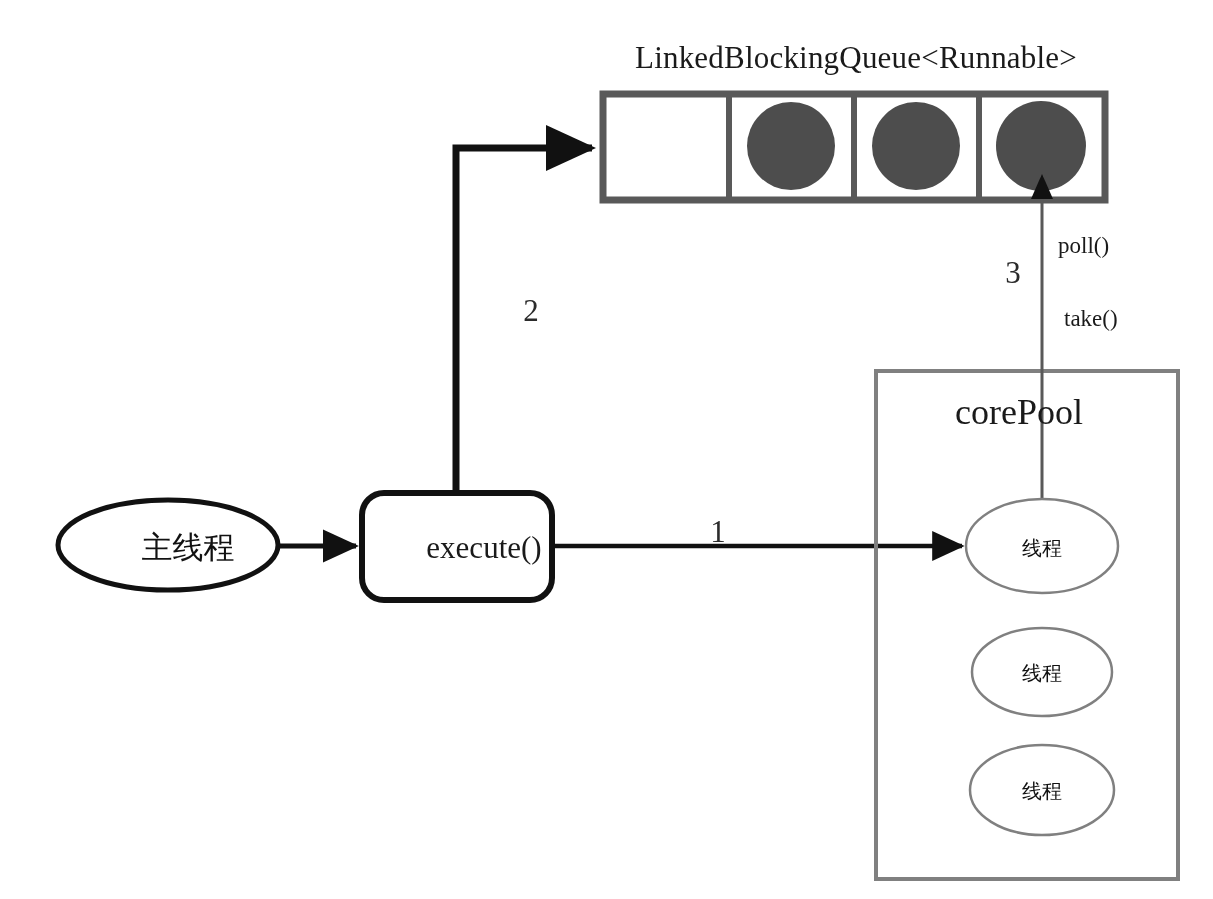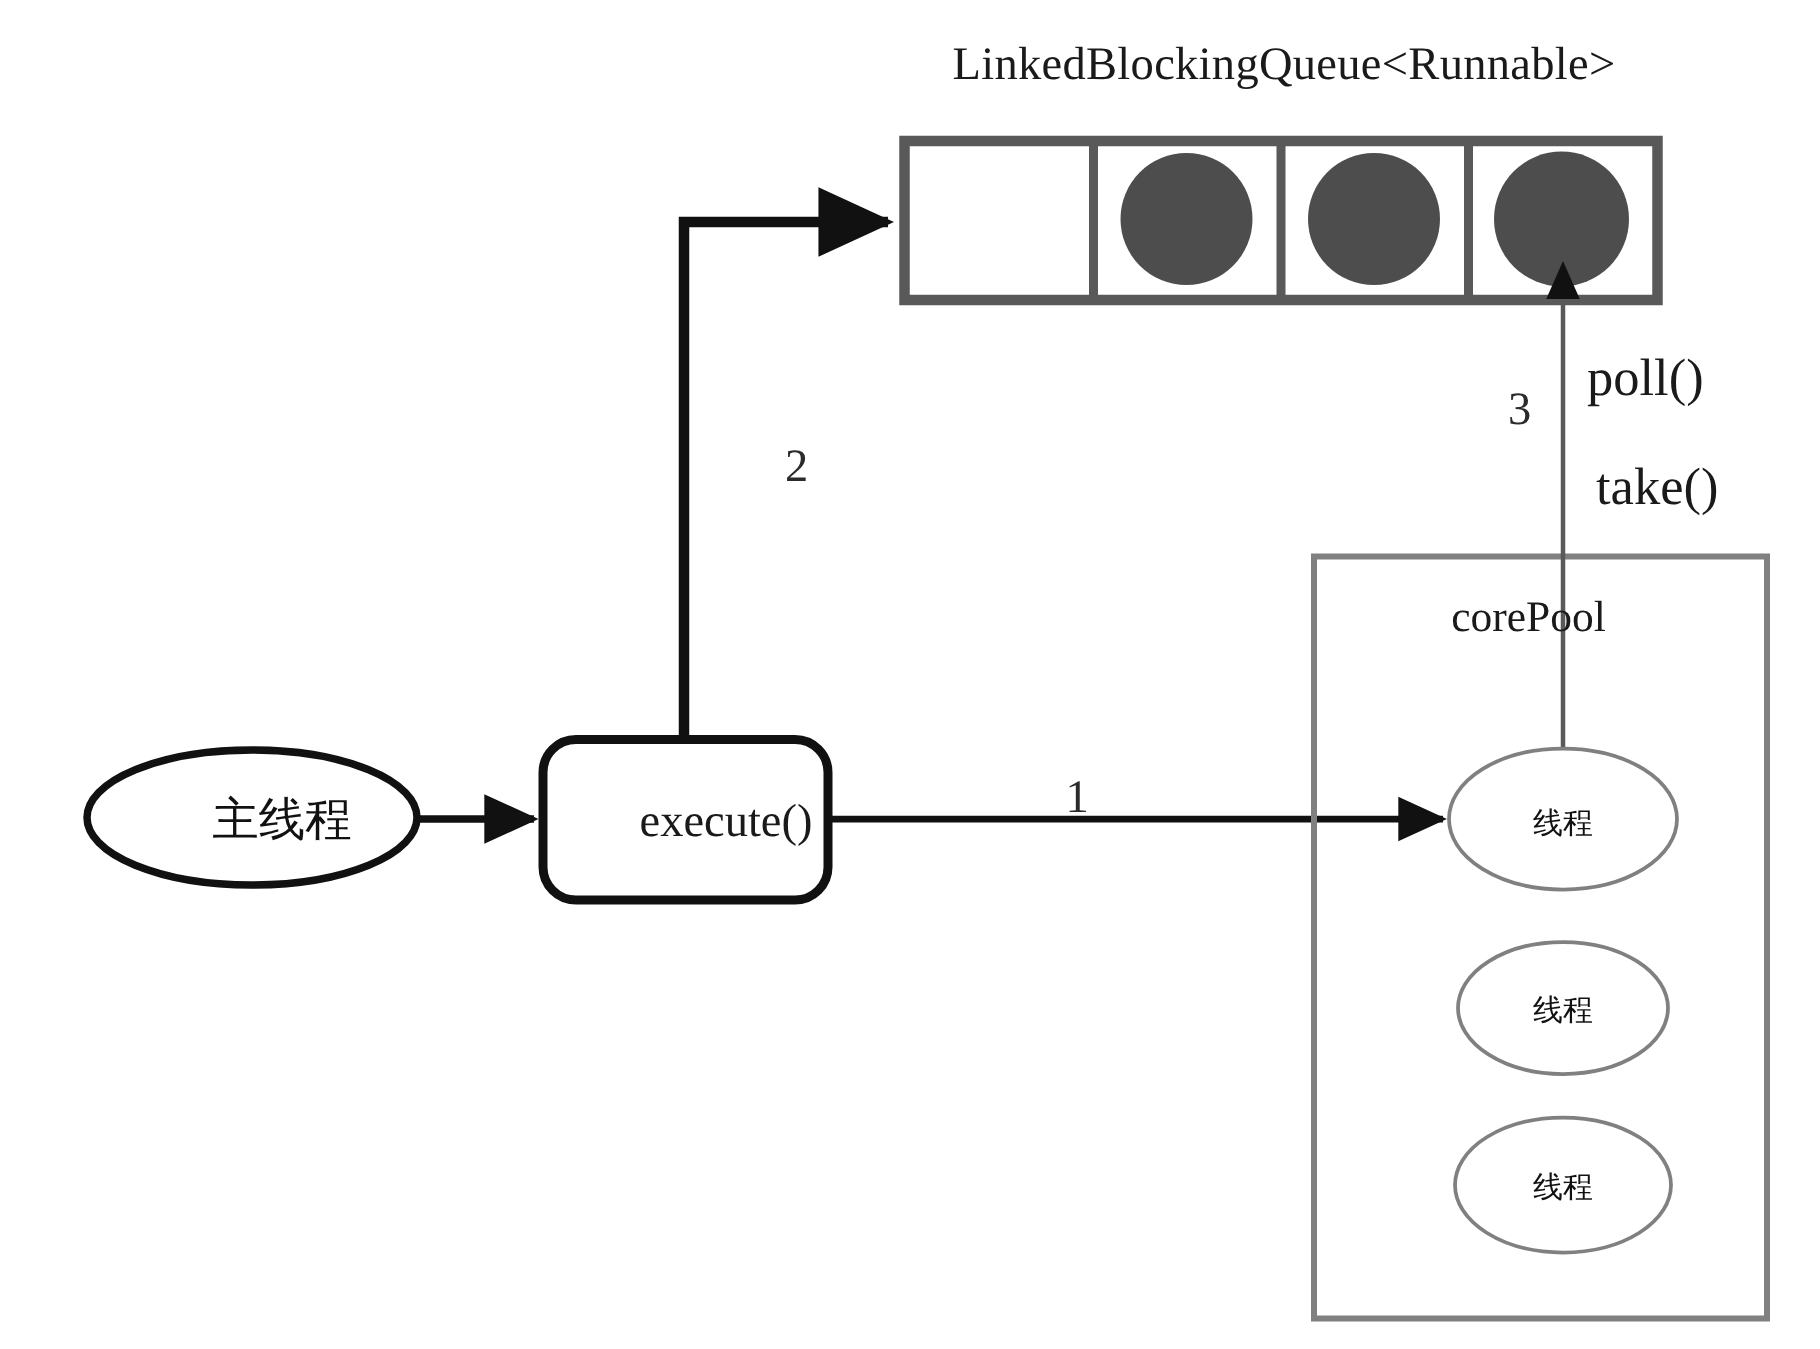--- a/index.html
+++ b/index.html
@@ -43,23 +43,23 @@
     font-size: 31px;
     letter-spacing: 0.2px;
   }
   .cn-text {
     font-family: "DejaVu Sans", "Liberation Sans", sans-serif;
     font-size: 29px;
     color: #111111;
   }
   #main-thread-label { font-size: 31px; }
   #execute-label { font-size: 31px; }
-  #corepool-label { font-size: 29px; }
+  #corepool-label { font-size: 36px; }
   .flow-number { font-size: 31px; color: #2b2b2b; }
-  .method-label { font-size: 35px; color: #1a1a1a; }
+  .method-label { font-size: 23px; color: #1a1a1a; }
   .thread-label { font-size: 20px; }
 </style>
 </head>
 <body>
 
 <div id="diagram-root">
 
   <svg id="diagram-svg" viewBox="0 0 1213 899" xmlns="http://www.w3.org/2000/svg">
     <defs>
       <marker id="arrow-black" viewBox="0 0 10 10" refX="9.2" refY="5" markerWidth="7.2" markerHeight="7.2" orient="auto-start-reverse">
@@ -113,21 +113,21 @@
 
     <g>
       <ellipse cx="168" cy="545" rx="110" ry="45" fill="#ffffff" stroke="#111111" stroke-width="5"></ellipse>
     </g>
 
     <g>
       <rect x="362" y="493" width="190" height="107" rx="22" ry="22" fill="#ffffff" stroke="#111111" stroke-width="6"></rect>
     </g>
   </svg>
 
-  <div class="dg-label dg-center" id="queue-title" style="left:856px; top:42px;text-align:right;">LinkedBlockingQueue&lt;Runnable&gt;</div>
+  <div class="dg-label dg-center" id="queue-title" style="left:856px; top:57px;text-align:right;">LinkedBlockingQueue&lt;Runnable&gt;</div>
 
   <div class="dg-label dg-center cn-text" id="main-thread-label" style="left:168px; top:547px;margin-left:20px;">主线程</div>
 
   <div class="dg-label dg-center" id="execute-label" style="left:484px; top:547px;">execute()</div>
 
   <div class="dg-label dg-center" id="corepool-label" style="left:1019px; top:412px;">corePool</div>
 
   <div class="dg-label dg-center cn-text thread-label" style="left:1042px; top:548px;">线程</div>
 
   <div class="dg-label dg-center cn-text thread-label" style="left:1042px; top:673px;">线程</div>

